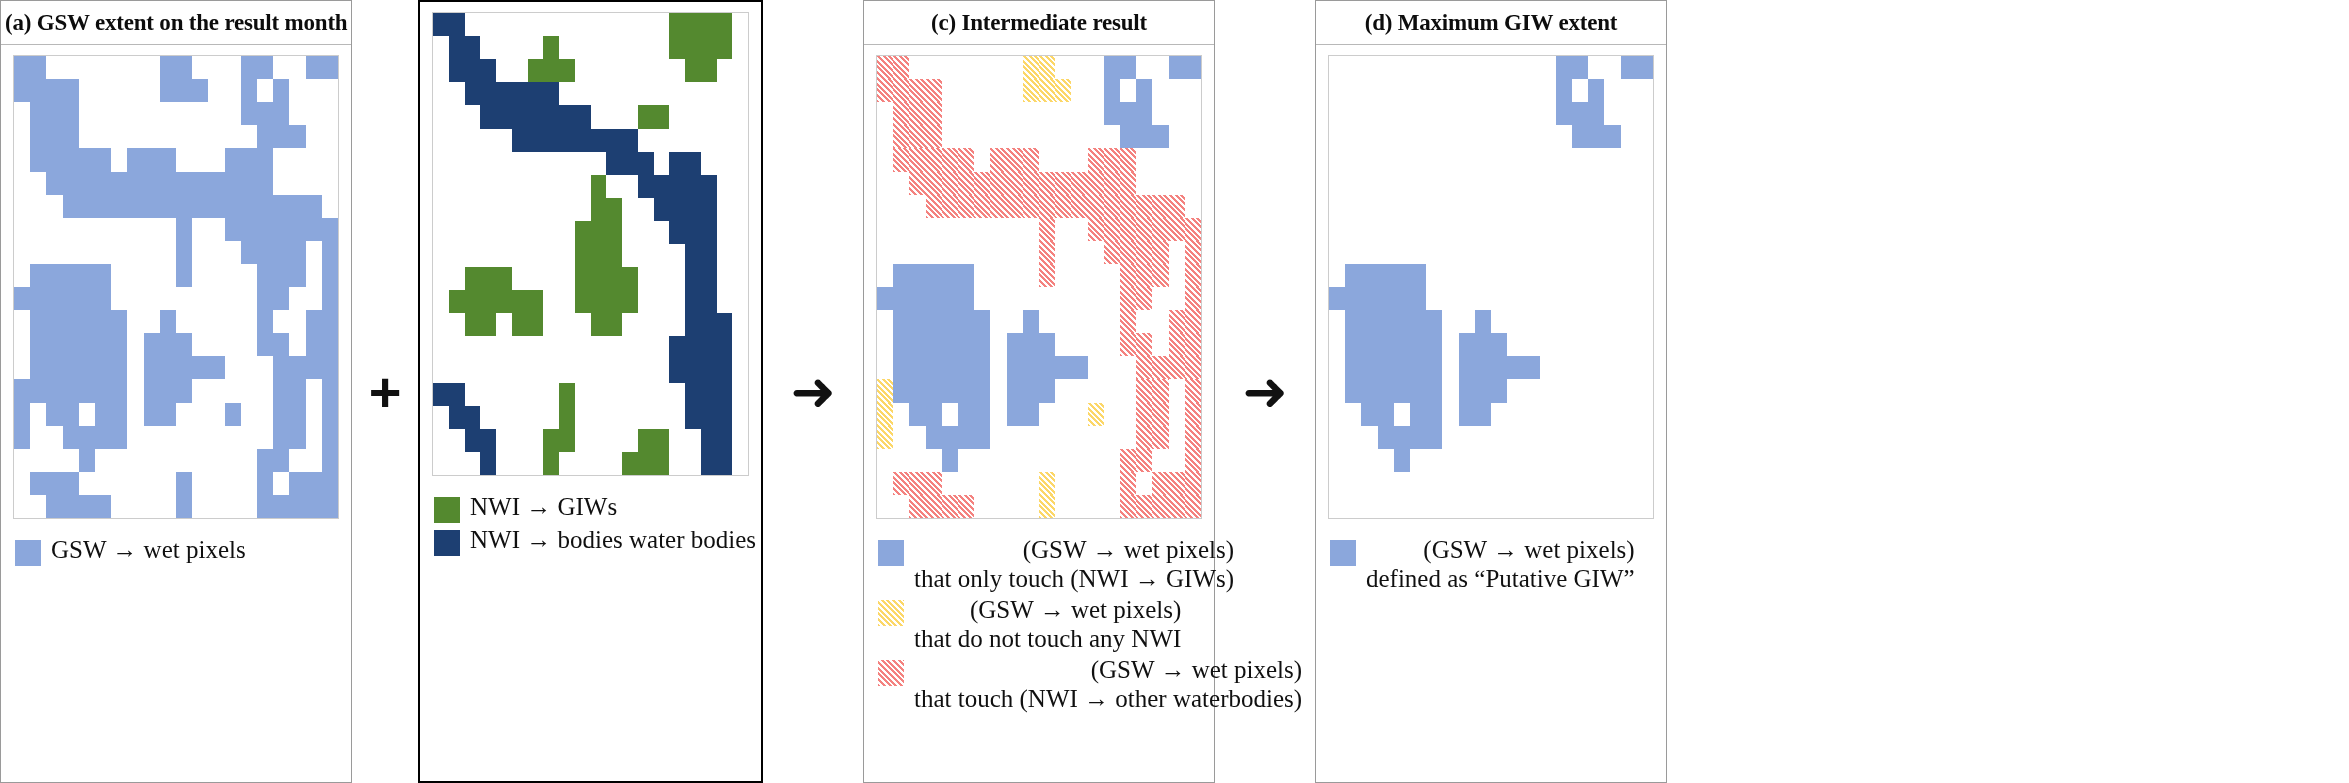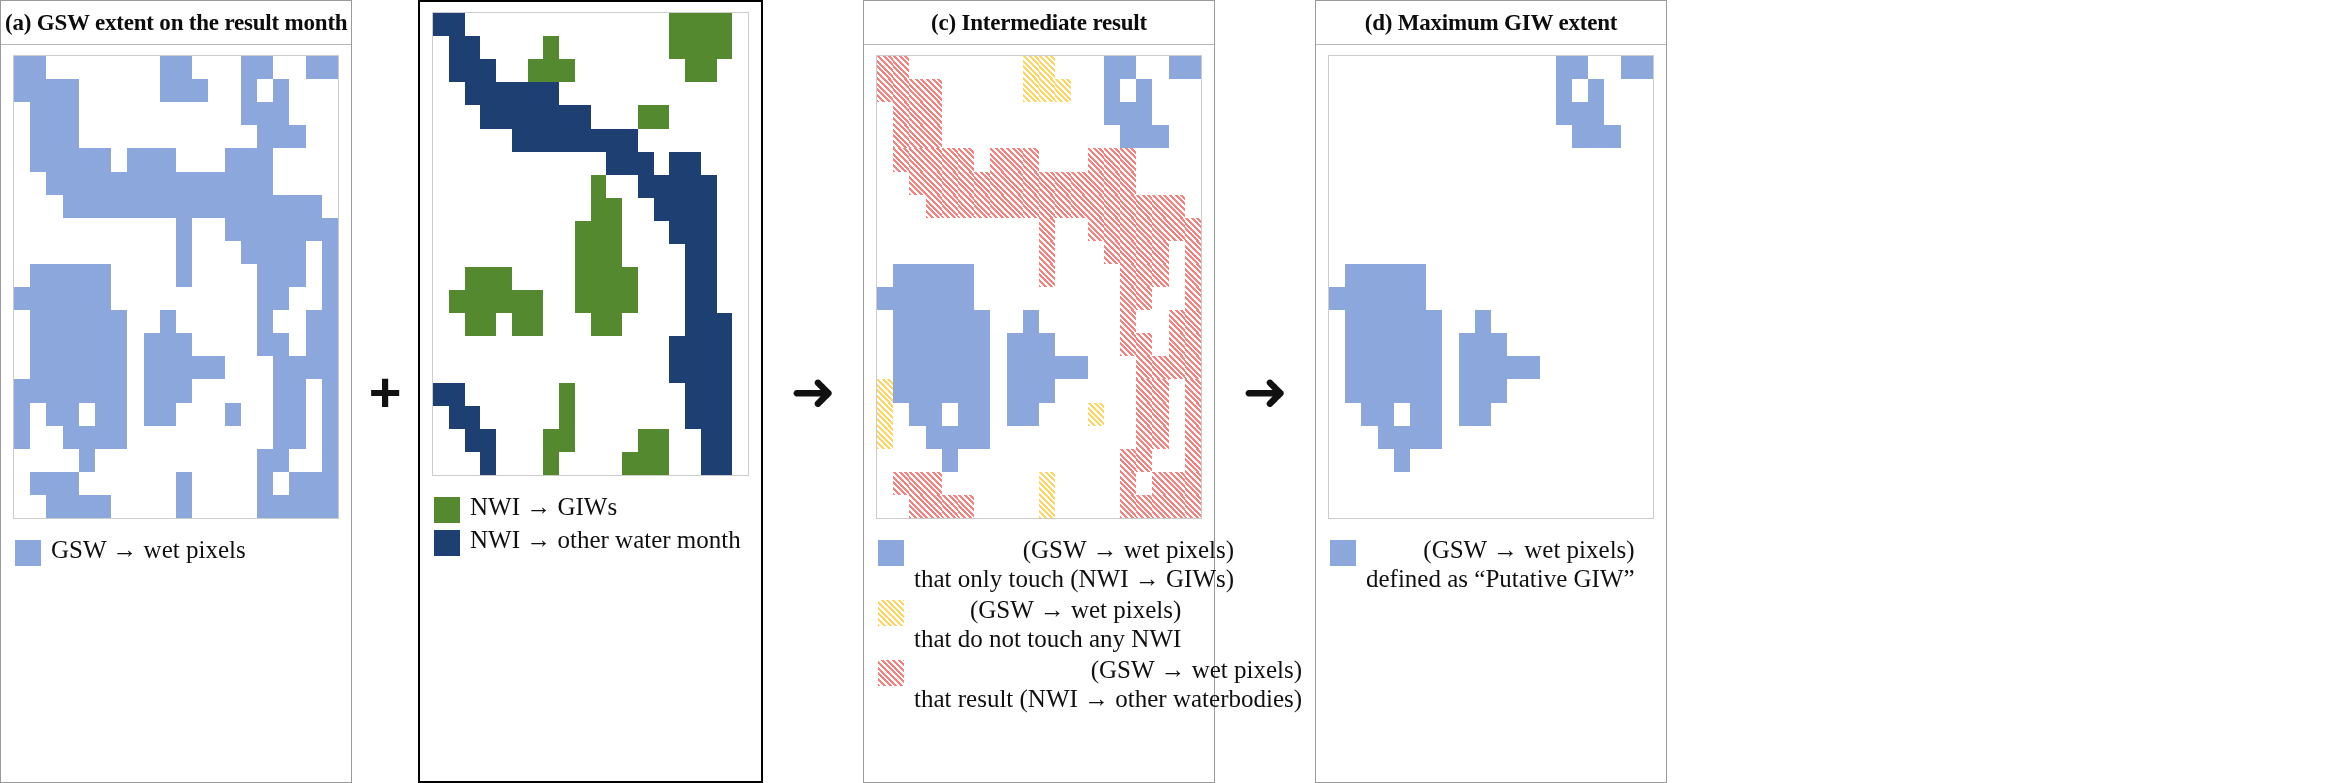--- a/index.html
+++ b/index.html
@@ -923,21 +923,21 @@
           <div class="cell"></div>
         </div>
     </div>
     <div class="legend">
         <div class="legend-row">
           <div class="swatch" style="background: rgb(84, 137, 47);"></div>
           <div class="legend-text"><span>NWI → GIWs</span></div>
         </div>
         <div class="legend-row">
           <div class="swatch" style="background: rgb(29, 63, 114);"></div>
-          <div class="legend-text"><span>NWI → other water month</span></div>
+          <div class="legend-text"><span>NWI → bodies water bodies</span></div>
         </div>
       </div>
   </div>
 
   <div class="arrow-col" style="width:100px;">
     <span class="arrow-glyph">➜</span>
   </div>
 
   <div class="panel thin" style="width:352px;height:783px;">
     <div class="panel-title">(c) Intermediate result</div>
@@ -1349,21 +1349,21 @@
         <div class="legend-row">
           <div class="swatch" style="background: rgb(139, 167, 220);"></div>
           <div class="legend-text"><span>(GSW → wet pixels)</span><span class="l2">that only touch (NWI → GIWs)</span></div>
         </div>
         <div class="legend-row">
           <div class="swatch" style="background: repeating-linear-gradient(45deg, rgb(252, 215, 104) 0px, rgb(252, 215, 104) 2px, rgba(255, 255, 255, 0.55) 2px, rgba(255, 255, 255, 0.55) 4px);"></div>
           <div class="legend-text"><span>(GSW → wet pixels)</span><span class="l2">that do not touch any NWI</span></div>
         </div>
         <div class="legend-row">
           <div class="swatch" style="background: repeating-linear-gradient(45deg, rgb(244, 130, 127) 0px, rgb(244, 130, 127) 2px, rgba(255, 255, 255, 0.55) 2px, rgba(255, 255, 255, 0.55) 4px);"></div>
-          <div class="legend-text"><span>(GSW → wet pixels)</span><span class="l2">that result (NWI → other waterbodies)</span></div>
+          <div class="legend-text"><span>(GSW → wet pixels)</span><span class="l2">that touch (NWI → other waterbodies)</span></div>
         </div>
       </div>
   </div>
 
   <div class="arrow-col" style="width:100px;">
     <span class="arrow-glyph">➜</span>
   </div>
 
   <div class="panel thin" style="width:352px;height:783px;">
     <div class="panel-title">(d) Maximum GIW extent</div>

